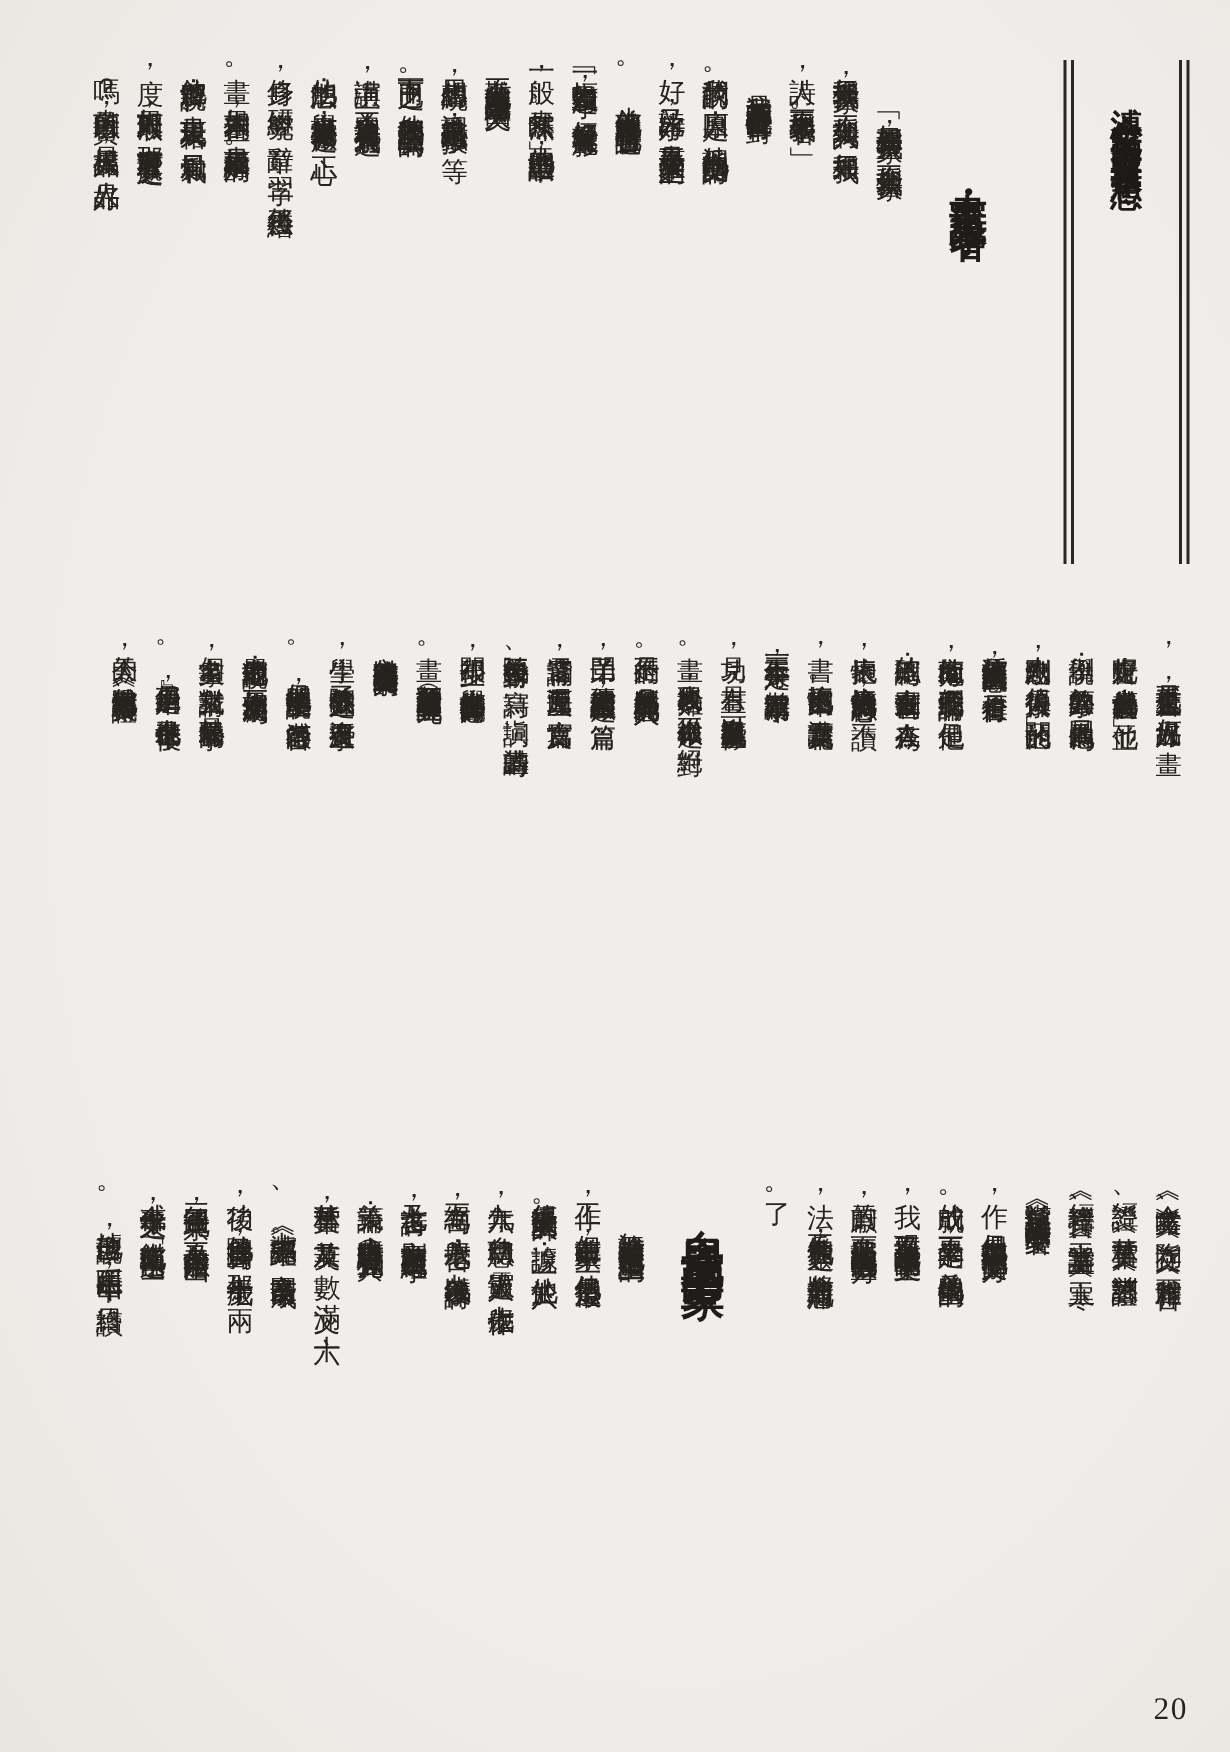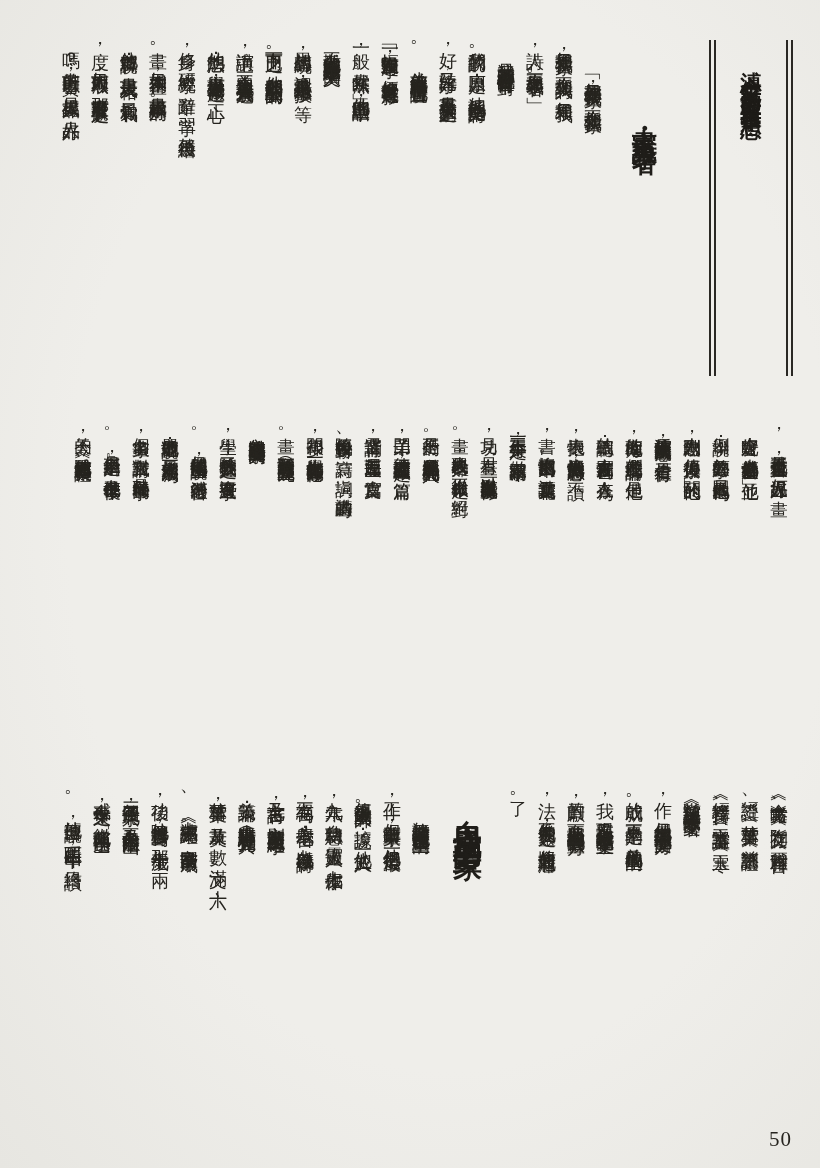--- a/index.html
+++ b/index.html
@@ -77,14 +77,14 @@
   <div class="band" id="band2">
     <div class="cols" id="b2cols"><div class="col">，就是不重畫也會重人，何況人品好，畫一</div><div class="col">定會好呢！也必就會傳於後世的。」他並</div><div class="col">舉例說：「顏魯公的字好，是因爲他的爲</div><div class="col">人忠烈剛勁，值得後人景仰。」關於他的</div><div class="col">這種儒家傳統文人畫的觀念，是否有值得</div><div class="col">商榷的地方，我們在此不予討論，但是他</div><div class="col">的確認爲：寫畫在古人爲制世，在今人爲</div><div class="col">表懷抱，表懷抱就等於做詩的言志，不讀</div><div class="col">書，懷抱也寫不出來的。讀書寫文章花二、</div><div class="col">三十年工夫不一定好，做詩寫字三兩年不</div><div class="col">見功，只有畫，可以沒有多久就能畫得像</div><div class="col">畫。後人取易捨難，不從根本做起，絕對</div><div class="col">是不行的。所以凡是經過三跪九叩首的入</div><div class="col">門弟子，一律要求由讀四書五經做起，篇篇</div><div class="col">還需背誦，每週見面三次，寫古文一篇。</div><div class="col">隨後再學對對聯、寫詩、塡詞。講畫的時</div><div class="col">間却很少，學生大都站在一旁靜觀老師作</div><div class="col">畫。對於我們這班省立師範學院（一九五</div><div class="col">六年以後才改名爲國立臺灣師範大學）的</div><div class="col">學生，除了敎我們畫之外，沒有這些要求</div><div class="col">。但是據他的門生胡女士說，溥老師曾很</div><div class="col">嚴肅地對他們說：『如果你們將來成爲一</div><div class="col">個名畫家，對我來講，是一件很恥辱的事</div><div class="col">。』但是所不幸的是，在他去世已十年後</div><div class="col">的今天，雖然他寫過《四書經義集證》、</div></div>
   </div>
 
   <div class="band" id="band3">
     <div class="cols" id="b3cols"><div class="col">《金文考略》、《陶文存》、《爾雅釋言</div><div class="col">經證》、《華林雪葉》、《慈訓纂證》、</div><div class="col">《經籍擇言》、《寒玉堂論畫》、《寒玉</div><div class="col">堂類稿》與《詩文集》等二十餘本文學著</div><div class="col">作，但是他的畫名仍掩沒了他在文學方面</div><div class="col">的成就。更不幸的是，曾爲他的學生的</div><div class="col">我，現在又不討論他所最重視的在文學上</div><div class="col">的貢獻，而偏要談論他的畫與他的敎畫方</div><div class="col">法，眞不知他在天之靈，將會如何地悲痛</div><div class="col">了。</div></div>
     <h2 id="sec2-heading">自學成功的畫家</h2>
     <div class="cols" id="s2cols"><div class="col">無論溥老師如何輕視他自己在繪畫上的</div><div class="col">工作，但在前輩畫家中，他仍然是一位最</div><div class="col">值得受人敬重的大師。據說：他生於一八</div><div class="col">九六年，自幼聰慧，靈敏過人。七歲學作</div><div class="col">五言絕句，八歲學七言；九歲以後學律詩</div><div class="col">及七言古詩，文章則由短文以至七百字經</div><div class="col">義策論；十歲時還學過馳馬打獵（見其《</div><div class="col">華林雪葉》），兼及英、數、滿文。十六</div><div class="col">、七歲讀完《十三經》。辛亥國民革命成</div><div class="col">功後，他隨母移居青島，那年十七歲。兩</div><div class="col">三年後遷回北京，不久又奉母命隱居西山</div><div class="col">戒台寺十年之久，從此自稱「西山逸士」</div><div class="col">。據他自己說，隱居西山十年中，終日讀</div></div>
   </div>
 
-  <div class="page-number">50</div>
+  <div class="page-number">20</div>
 </div>
 
 </body></html>

